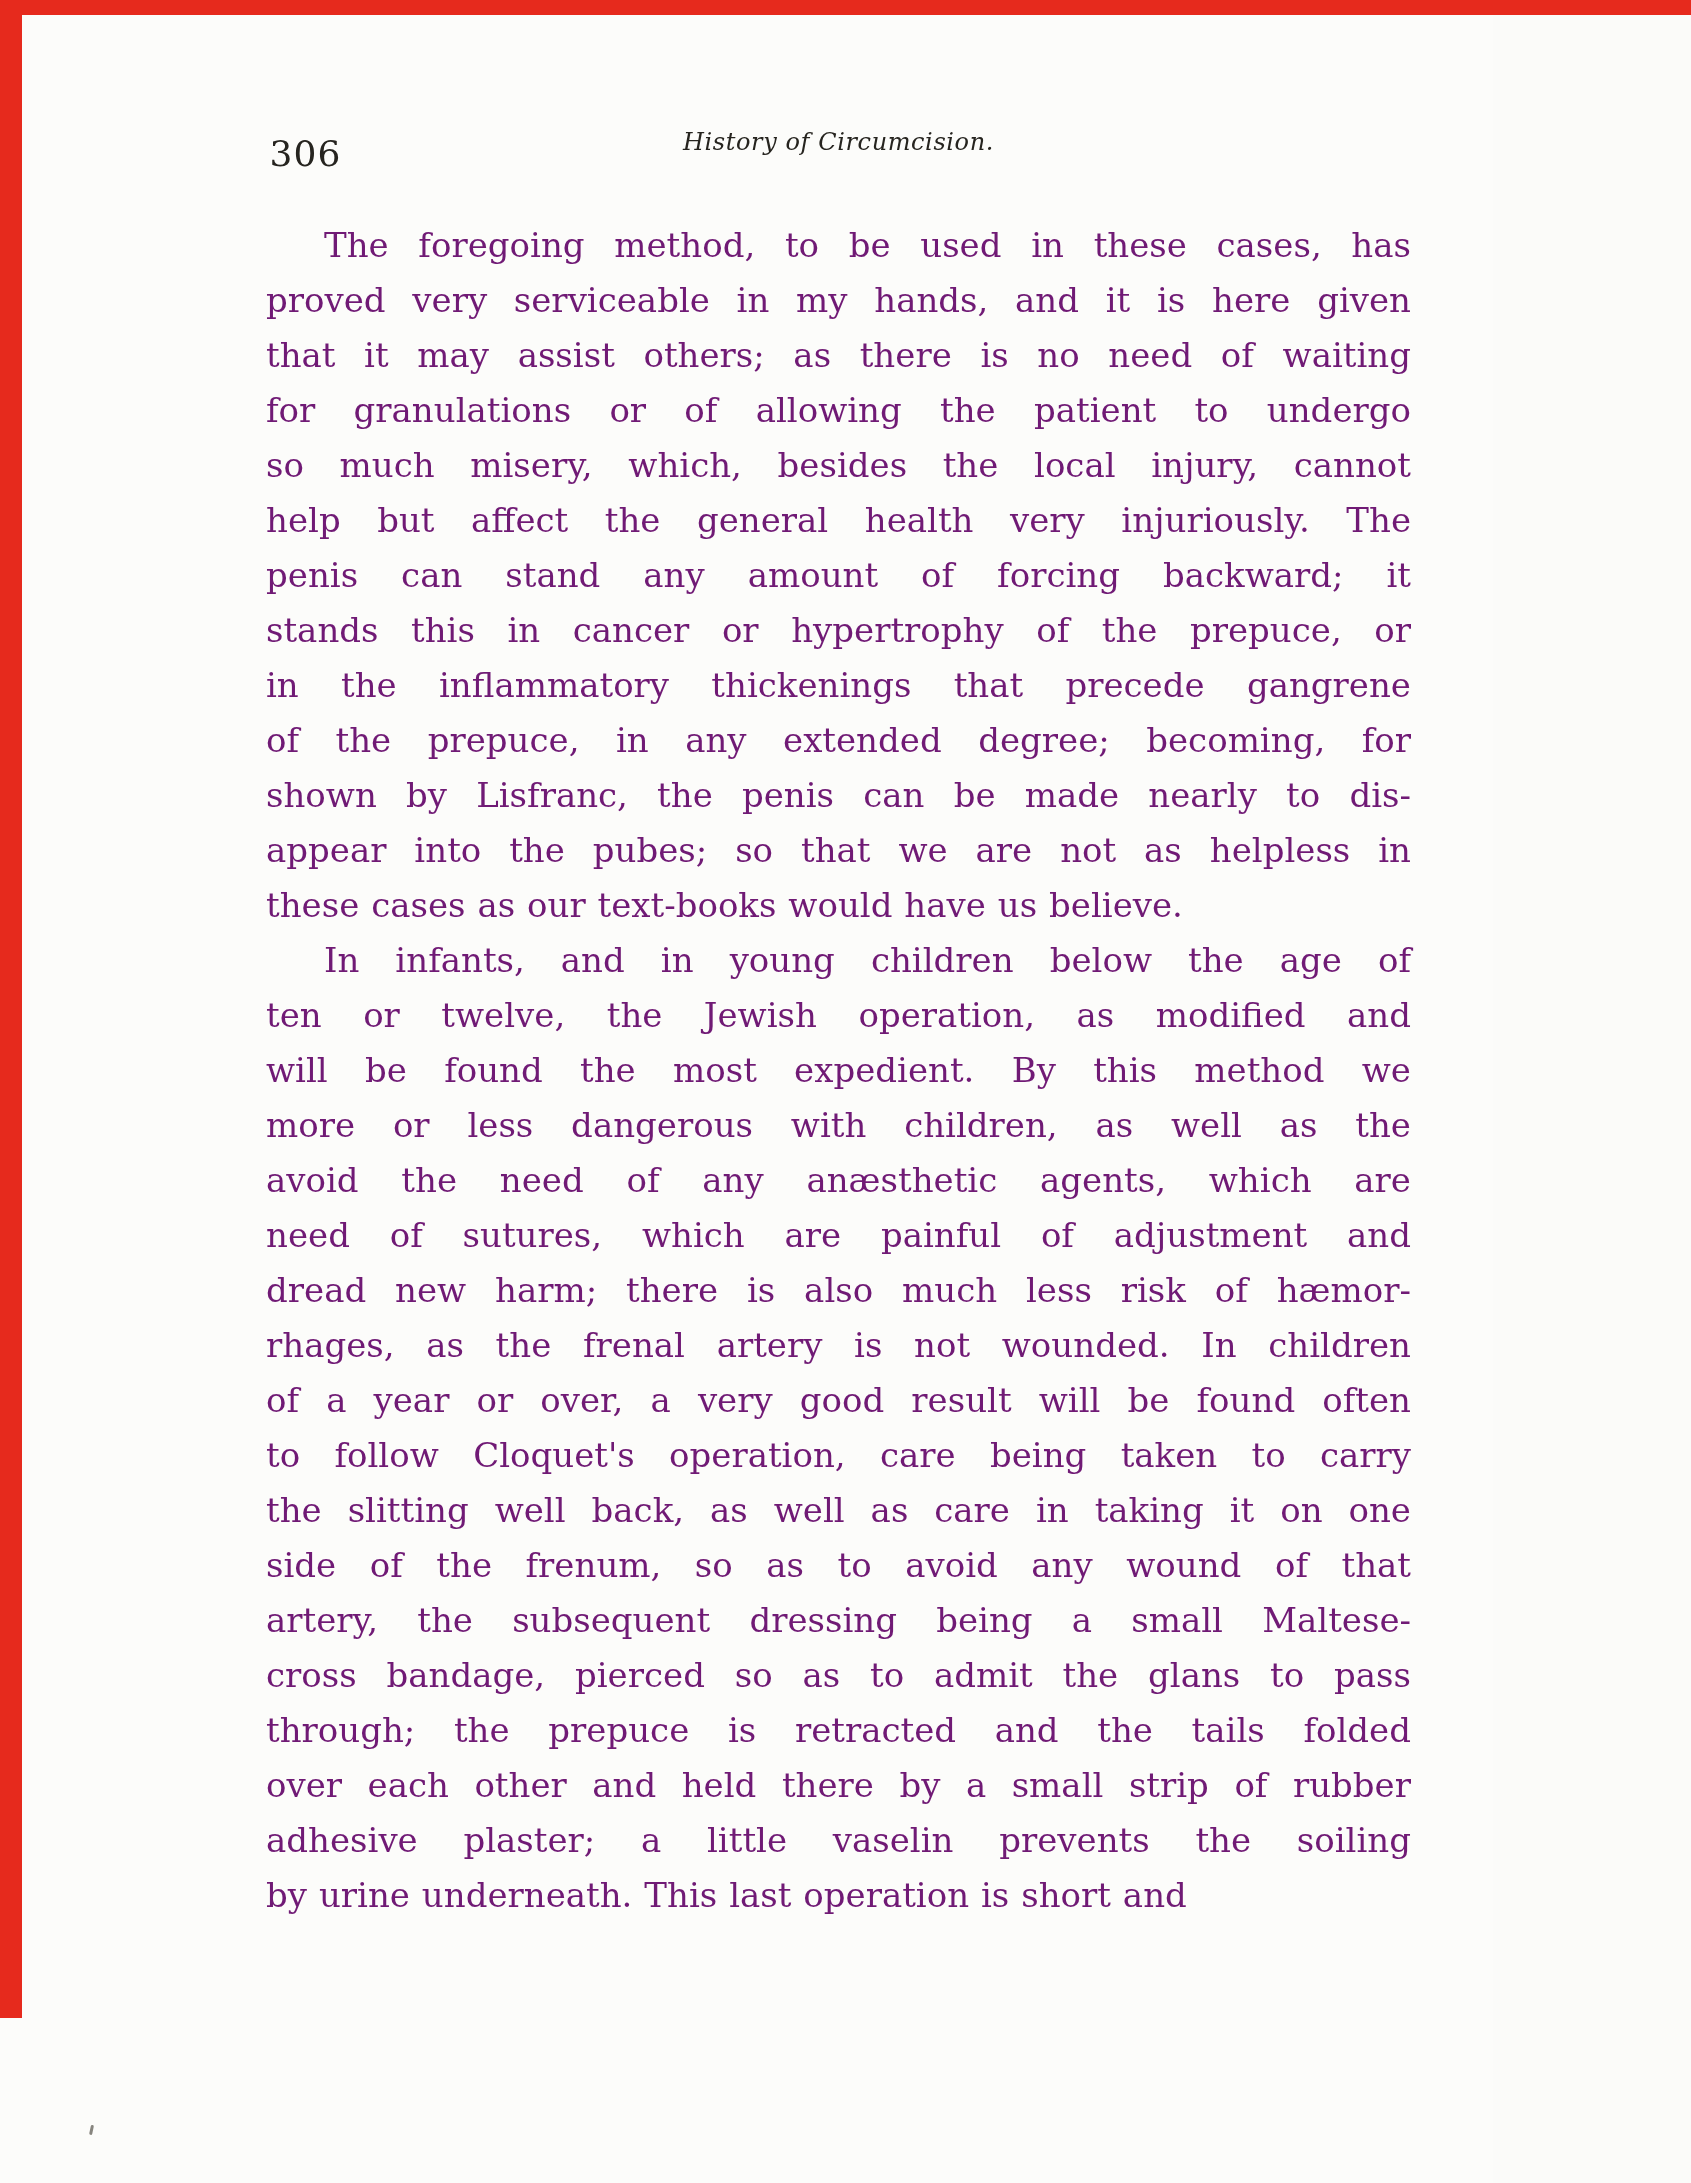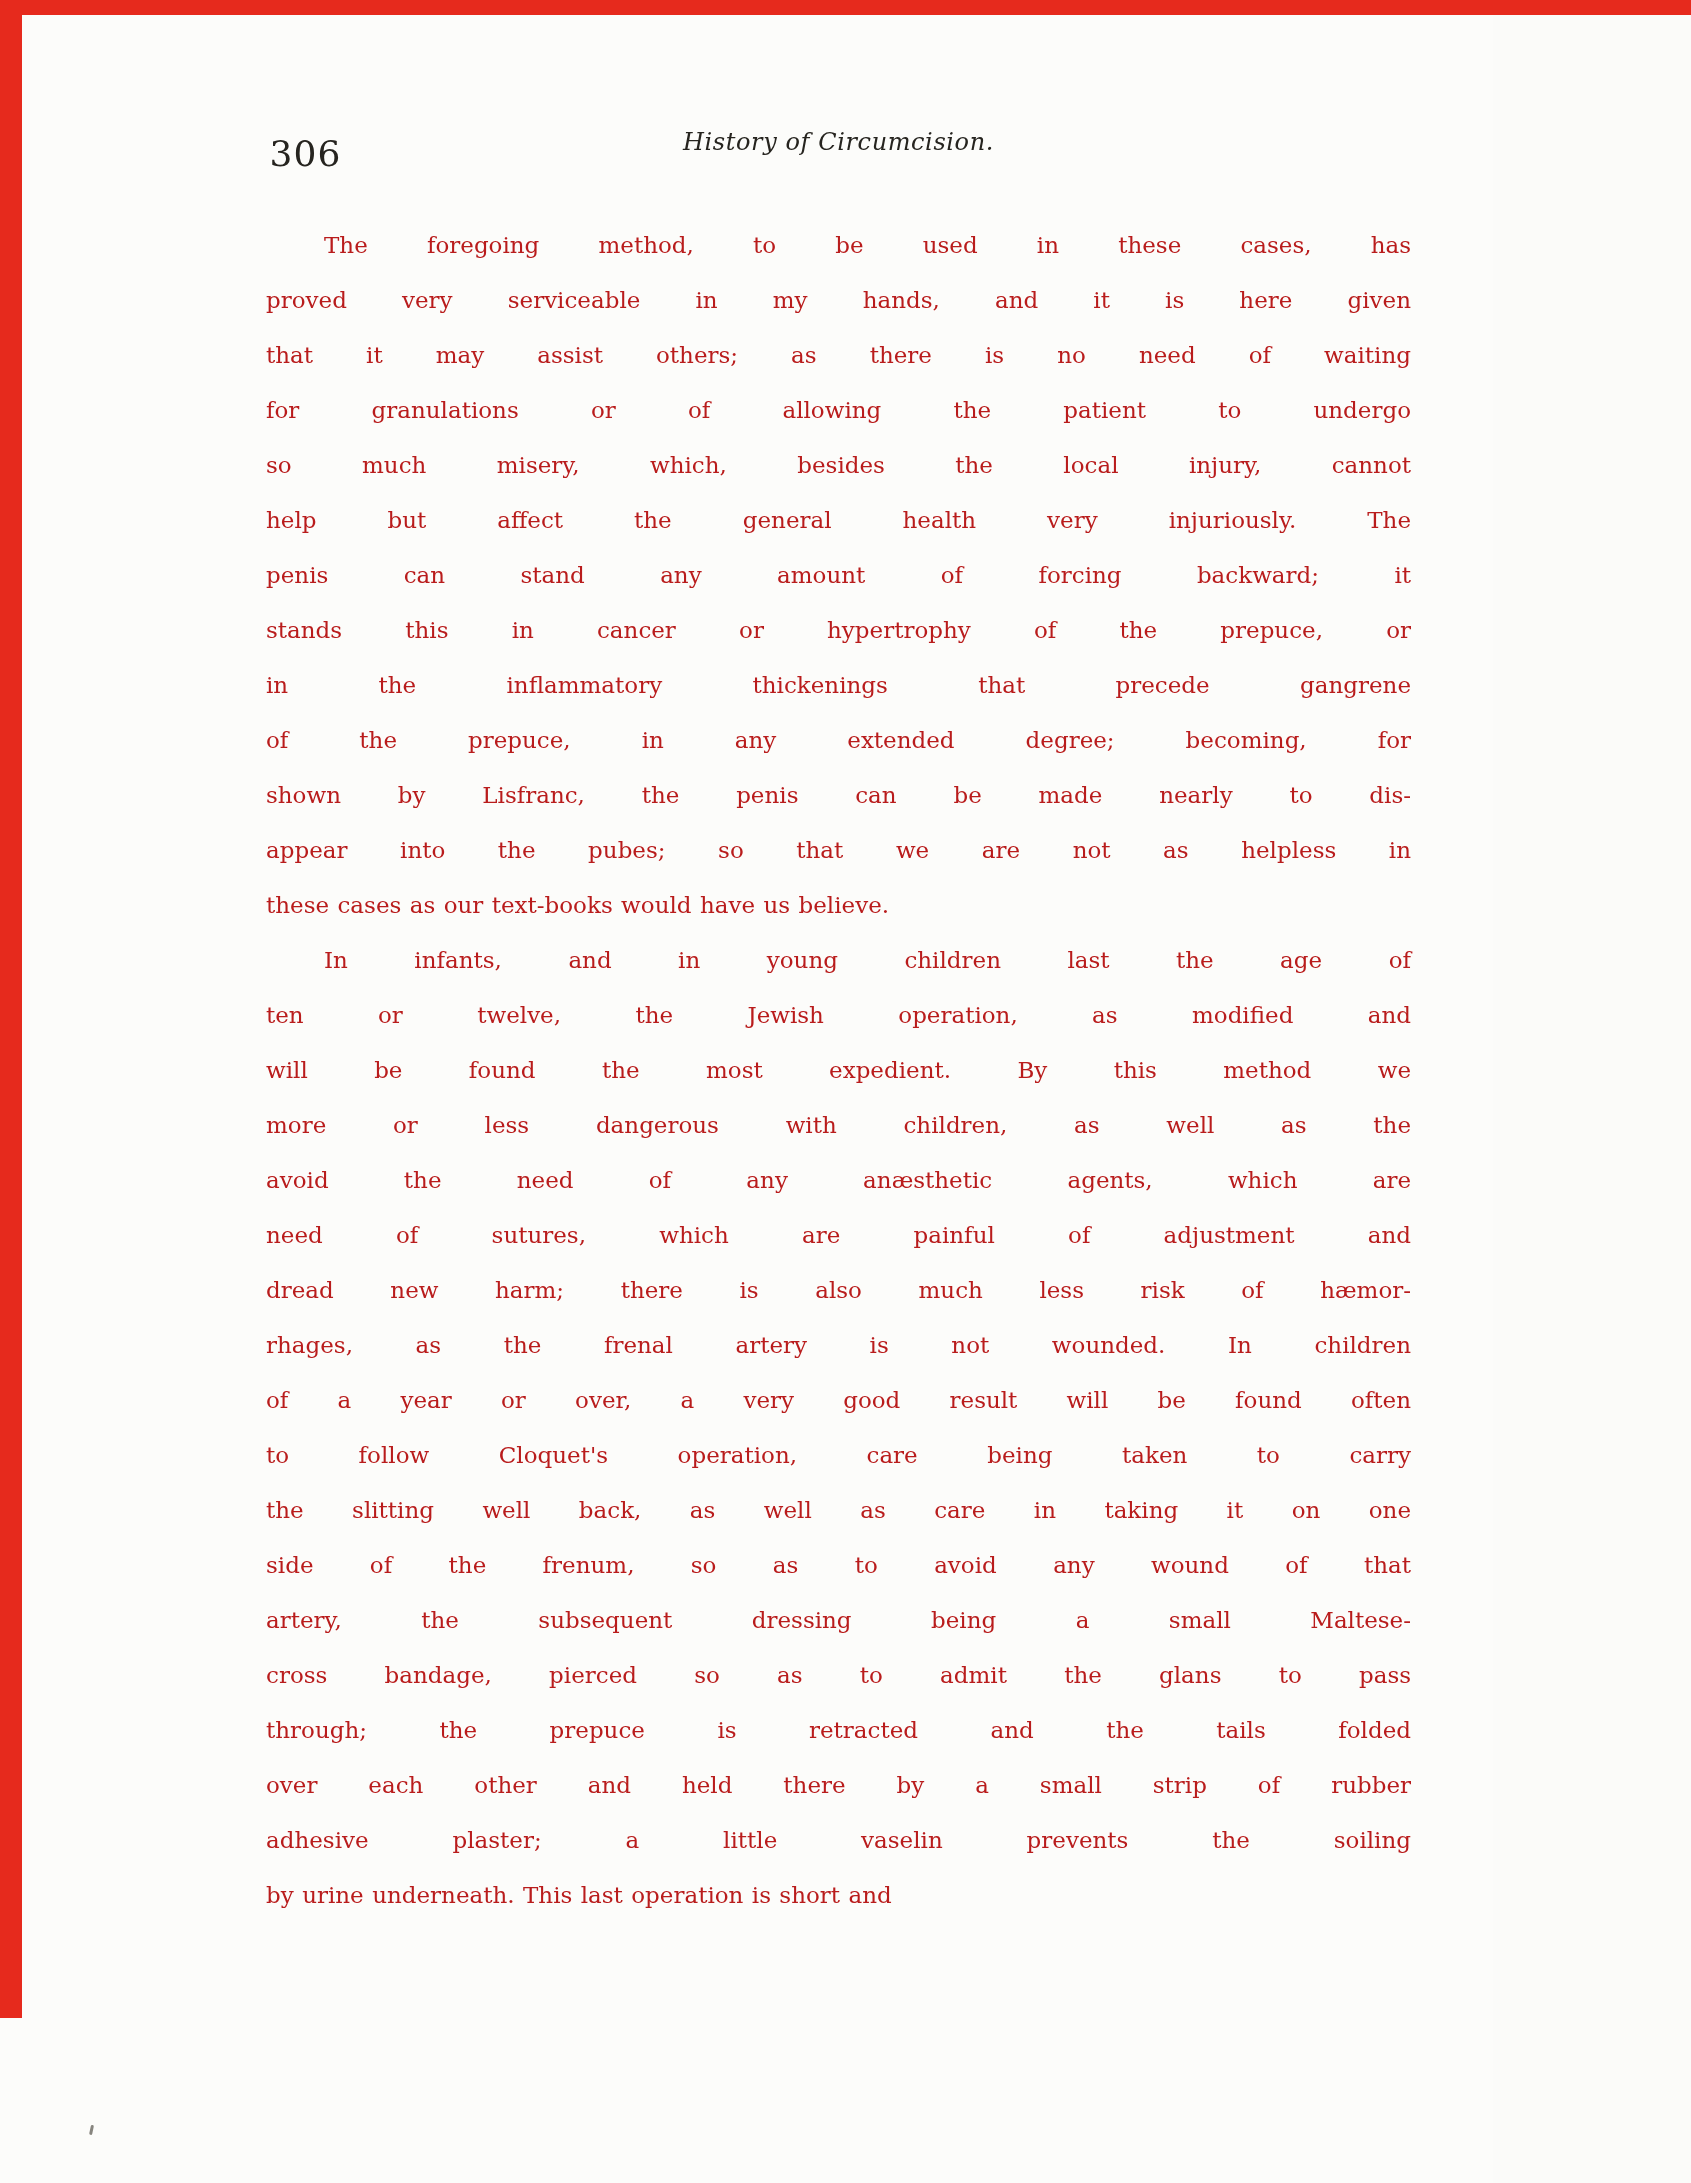--- a/index.html
+++ b/index.html
@@ -64,23 +64,23 @@
     left: 0;
     right: 0;
     top: 0;
     text-align: center;
     font-style: italic;
     font-size: 24px;
     letter-spacing: 0.6px;
     color: #26241f;
   }
   .body-text {
-    font-size: 23px;
+    font-size: 34px;
     line-height: 55px;
-    color: #b91c1c;
+    color: #701a75;
   }
   .paragraph { margin: 0; }
   .line {
     text-align: justify;
     text-align-last: justify;
     white-space: normal;
     word-spacing: 1.1px;
   }
   .line.first { text-indent: 58px; }
   .line.last  { text-align-last: left; }
@@ -112,21 +112,21 @@
           <div class="line">help but affect the general health very injuriously.  The</div>
           <div class="line">penis can stand any amount of forcing backward; it</div>
           <div class="line">stands this in cancer or hypertrophy of the prepuce, or</div>
           <div class="line">in the inflammatory thickenings that precede gangrene</div>
           <div class="line">of the prepuce, in any extended degree; becoming, for</div>
           <div class="line">shown by Lisfranc, the penis can be made nearly to dis-</div>
           <div class="line">appear into the pubes; so that we are not as helpless in</div>
           <div class="line last">these cases as our text-books would have us believe.</div>
         </div>
         <div class="paragraph">
-          <div class="line first">In infants, and in young children last the age of</div>
+          <div class="line first">In infants, and in young children below the age of</div>
           <div class="line">ten or twelve, the Jewish operation, as modified and</div>
           <div class="line">will be found the most expedient.  By this method we</div>
           <div class="line">more or less dangerous with children, as well as the</div>
           <div class="line">avoid the need of any anæsthetic agents, which are</div>
           <div class="line">need of sutures, which are painful of adjustment and</div>
           <div class="line">dread new harm; there is also much less risk of hæmor-</div>
           <div class="line">rhages, as the frenal artery is not wounded.  In children</div>
           <div class="line">of a year or over, a very good result will be found often</div>
           <div class="line">to follow Cloquet's operation, care being taken to carry</div>
           <div class="line">the slitting well back, as well as care in taking it on one</div>

